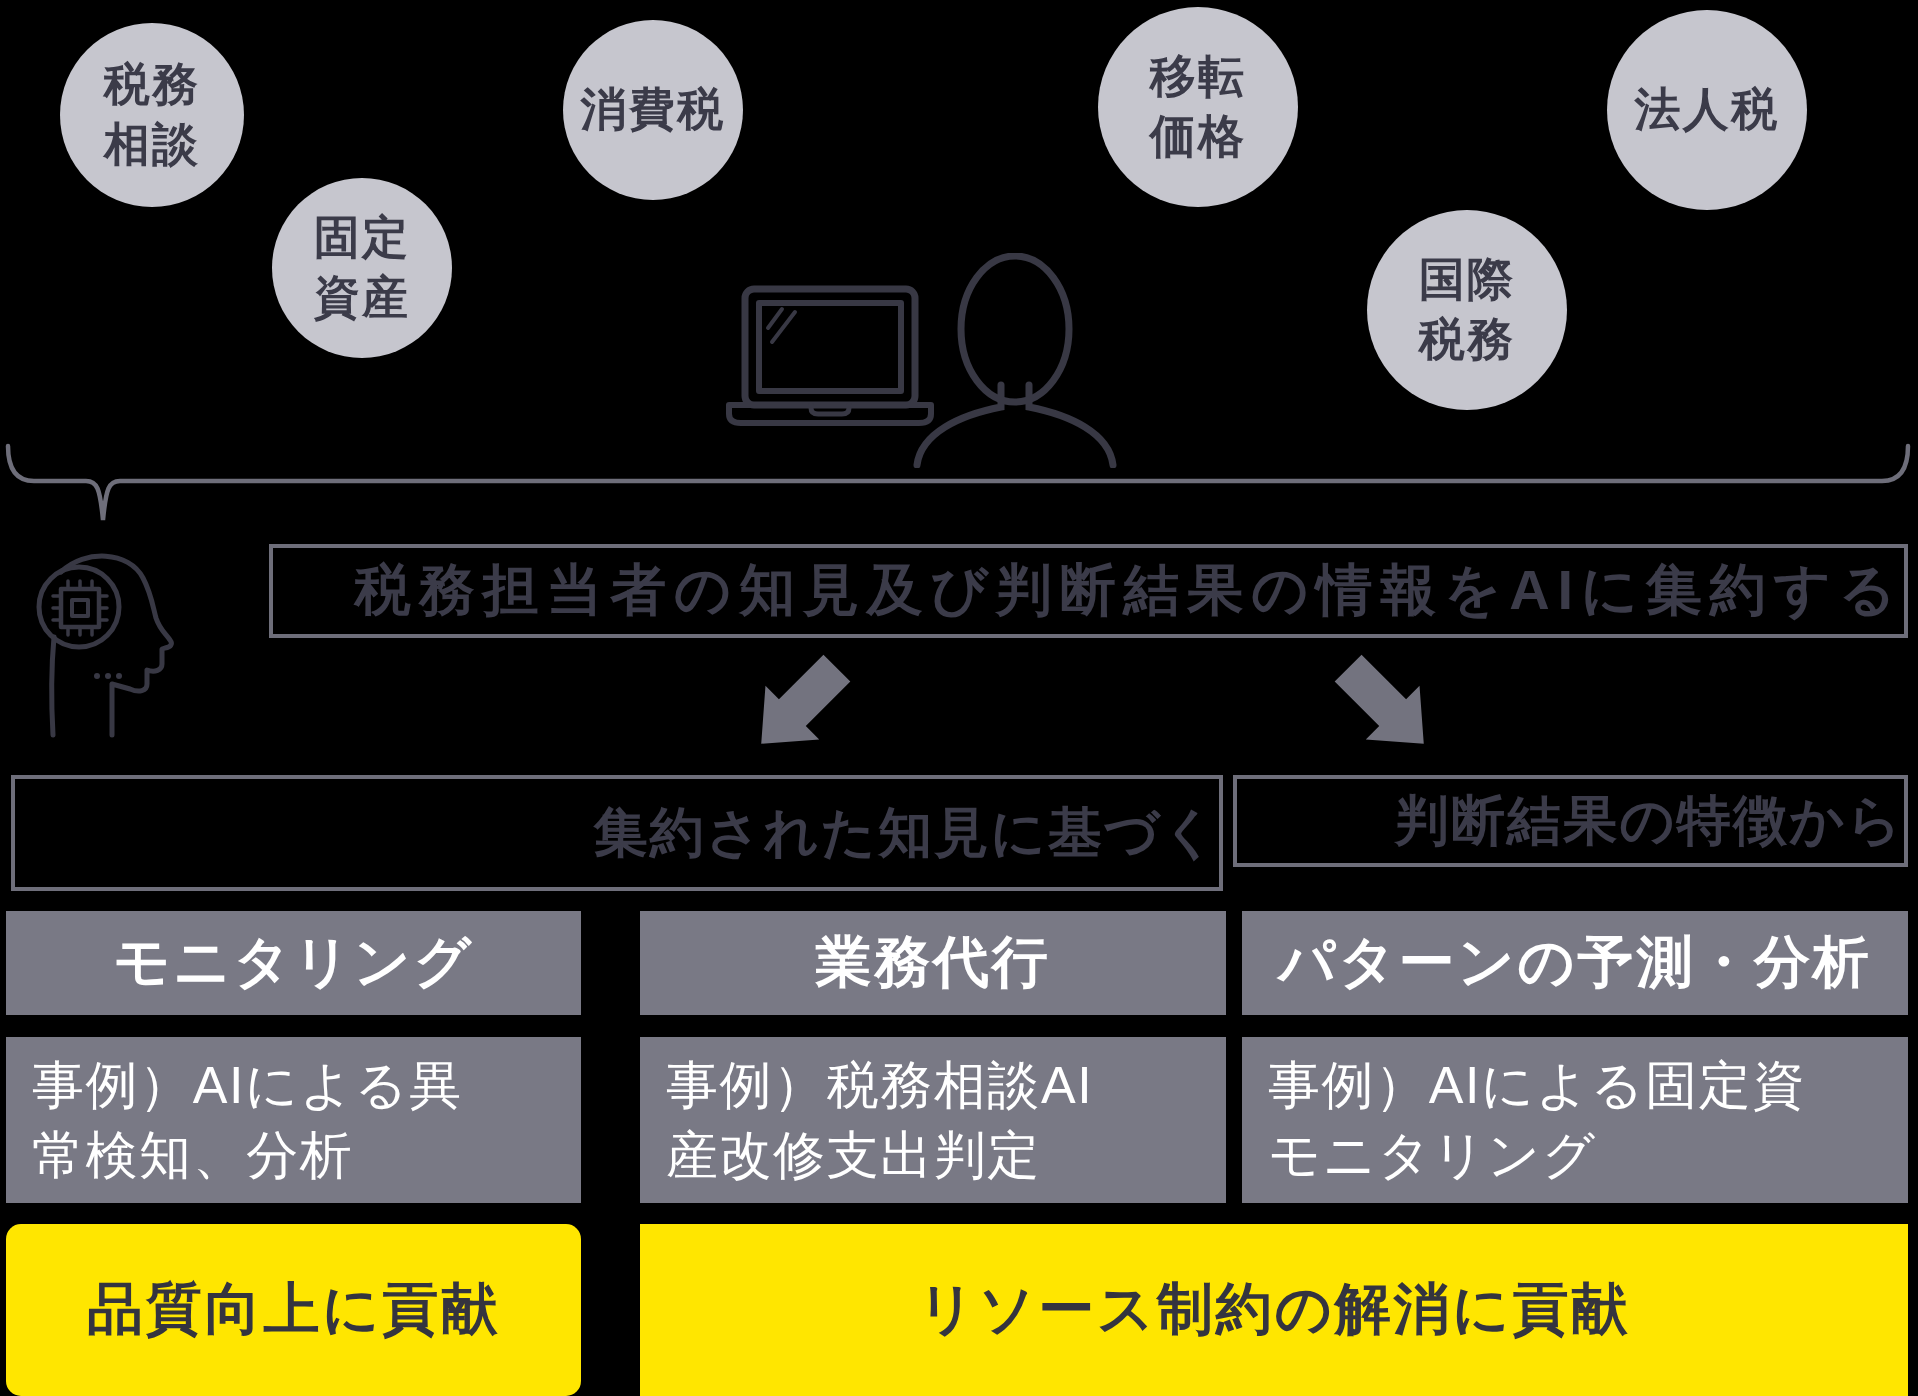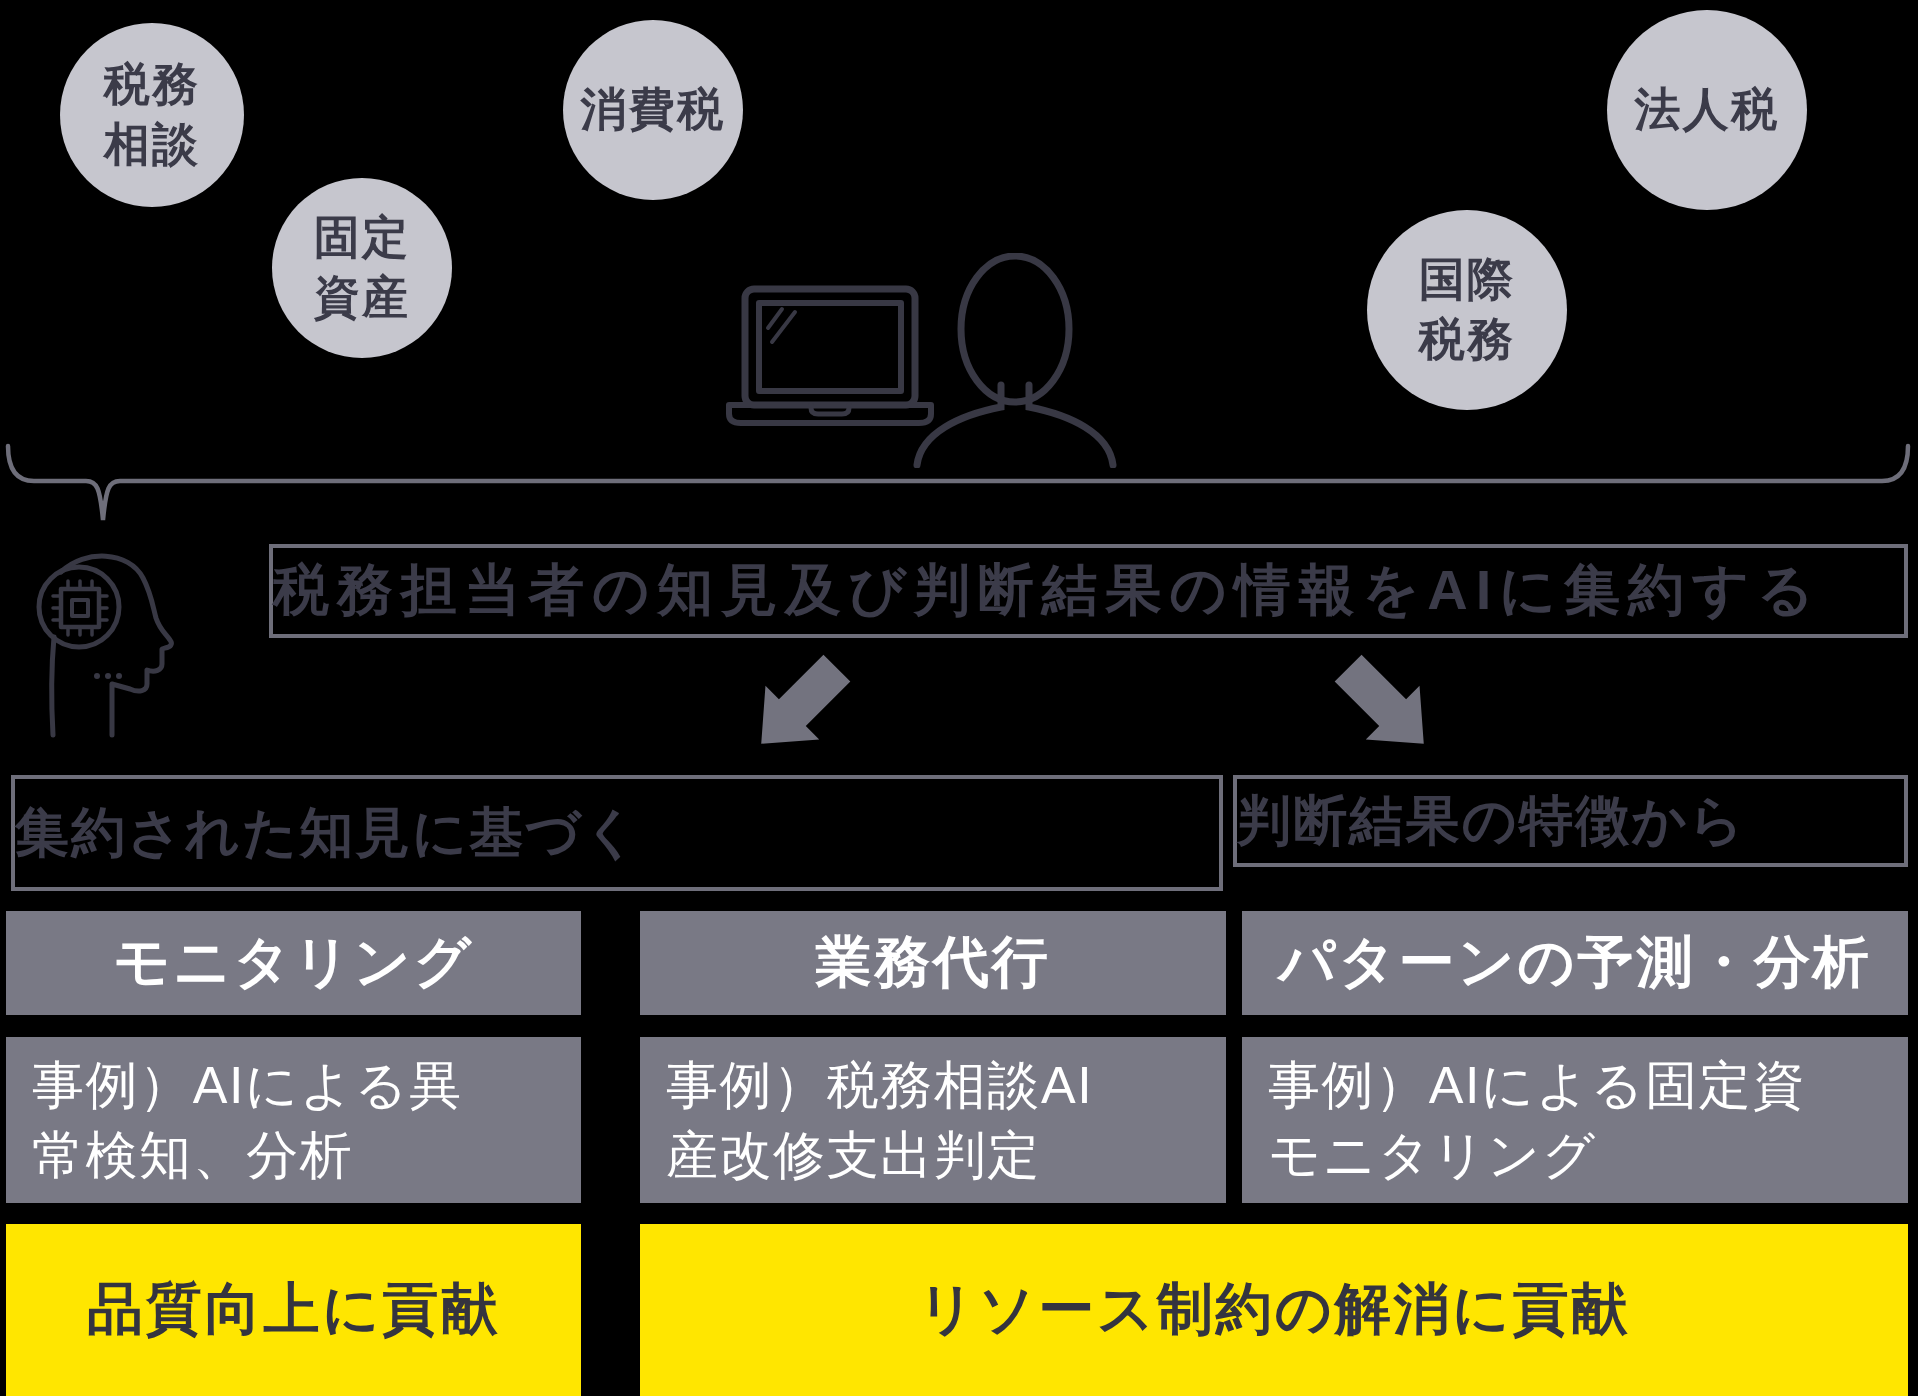--- a/index.html
+++ b/index.html
@@ -15,21 +15,21 @@
   }
   .bubble{
     position:absolute; background:var(--bubble); border-radius:50%;
     display:flex; align-items:center; justify-content:center; text-align:center;
     font-size:46px; font-weight:600; line-height:1.3; letter-spacing:0.05em;
     color:var(--dark-text); white-space:pre-line;
   }
   .icon-svg{position:absolute;}
   .outline-box{
     position:absolute; border:4px solid var(--line); box-sizing:border-box;
-    display:flex; align-items:center; justify-content:flex-start;
+    display:flex; align-items:center; justify-content:flex-end;
     color:var(--dark-text); font-weight:700; white-space:nowrap;
   }
   #agg-box{left:269px; top:544px; width:1639px; height:94px; font-size:56px; letter-spacing:0.14em;}
   #branch-left{left:11px; top:775px; width:1212px; height:116px; font-size:54px; letter-spacing:0.04em;}
   #branch-right{left:1233px; top:775px; width:675px; height:92px; font-size:54px; letter-spacing:0.04em;}
   .col-header{
     position:absolute; top:911px; height:104px; background:var(--panel);
     display:flex; align-items:center; justify-content:center;
     color:var(--white-text); font-size:56px; font-weight:700; letter-spacing:0.05em; white-space:nowrap;text-align:right;
   }
@@ -49,33 +49,35 @@
   .c3{left:563px; top:20px;  width:180px; height:180px;}
   .c4{left:1098px;top:7px;   width:200px; height:200px;}
   .c5{left:1367px;top:210px; width:200px; height:200px;}
   .c6{left:1607px;top:10px;  width:200px; height:200px;}
   .col1h{left:6px;   width:575px;}
   .col2h{left:640px; width:586px;}
   .col3h{left:1242px;width:666px;}
   .col1e{left:6px;   width:575px;}
   .col2e{left:640px; width:586px;}
   .col3e{left:1242px;width:666px;}
-  .out1{left:6px;   width:575px;}
+  .out1{left:6px;   width:575px;border-radius:15px;}
   .out2{left:640px; width:1268px;}
 </style>
 </head>
 <body>
 
 <div id="stage">
 
   <div class="bubble c1">税務
 相談</div>
   <div class="bubble c2">固定
 資産</div>
   <div class="bubble c3">消費税</div>
+  <div class="bubble c4">移転
+価格</div>
   <div class="bubble c5">国際
 税務</div>
   <div class="bubble c6">法人税</div>
 
   <svg class="icon-svg" style="left:725px;top:283px;" width="210" height="145" viewBox="0 0 210 145">
     <g fill="none" stroke="#383844" stroke-width="7" stroke-linejoin="round" stroke-linecap="round">
       <rect x="20" y="6" width="170" height="116" rx="9"></rect>
       <rect x="34" y="20" width="142" height="88" stroke-width="6"></rect>
       <path d="M 43 45 L 57 26" stroke-width="4"></path>
       <path d="M 47 59 L 70 29" stroke-width="4"></path>

